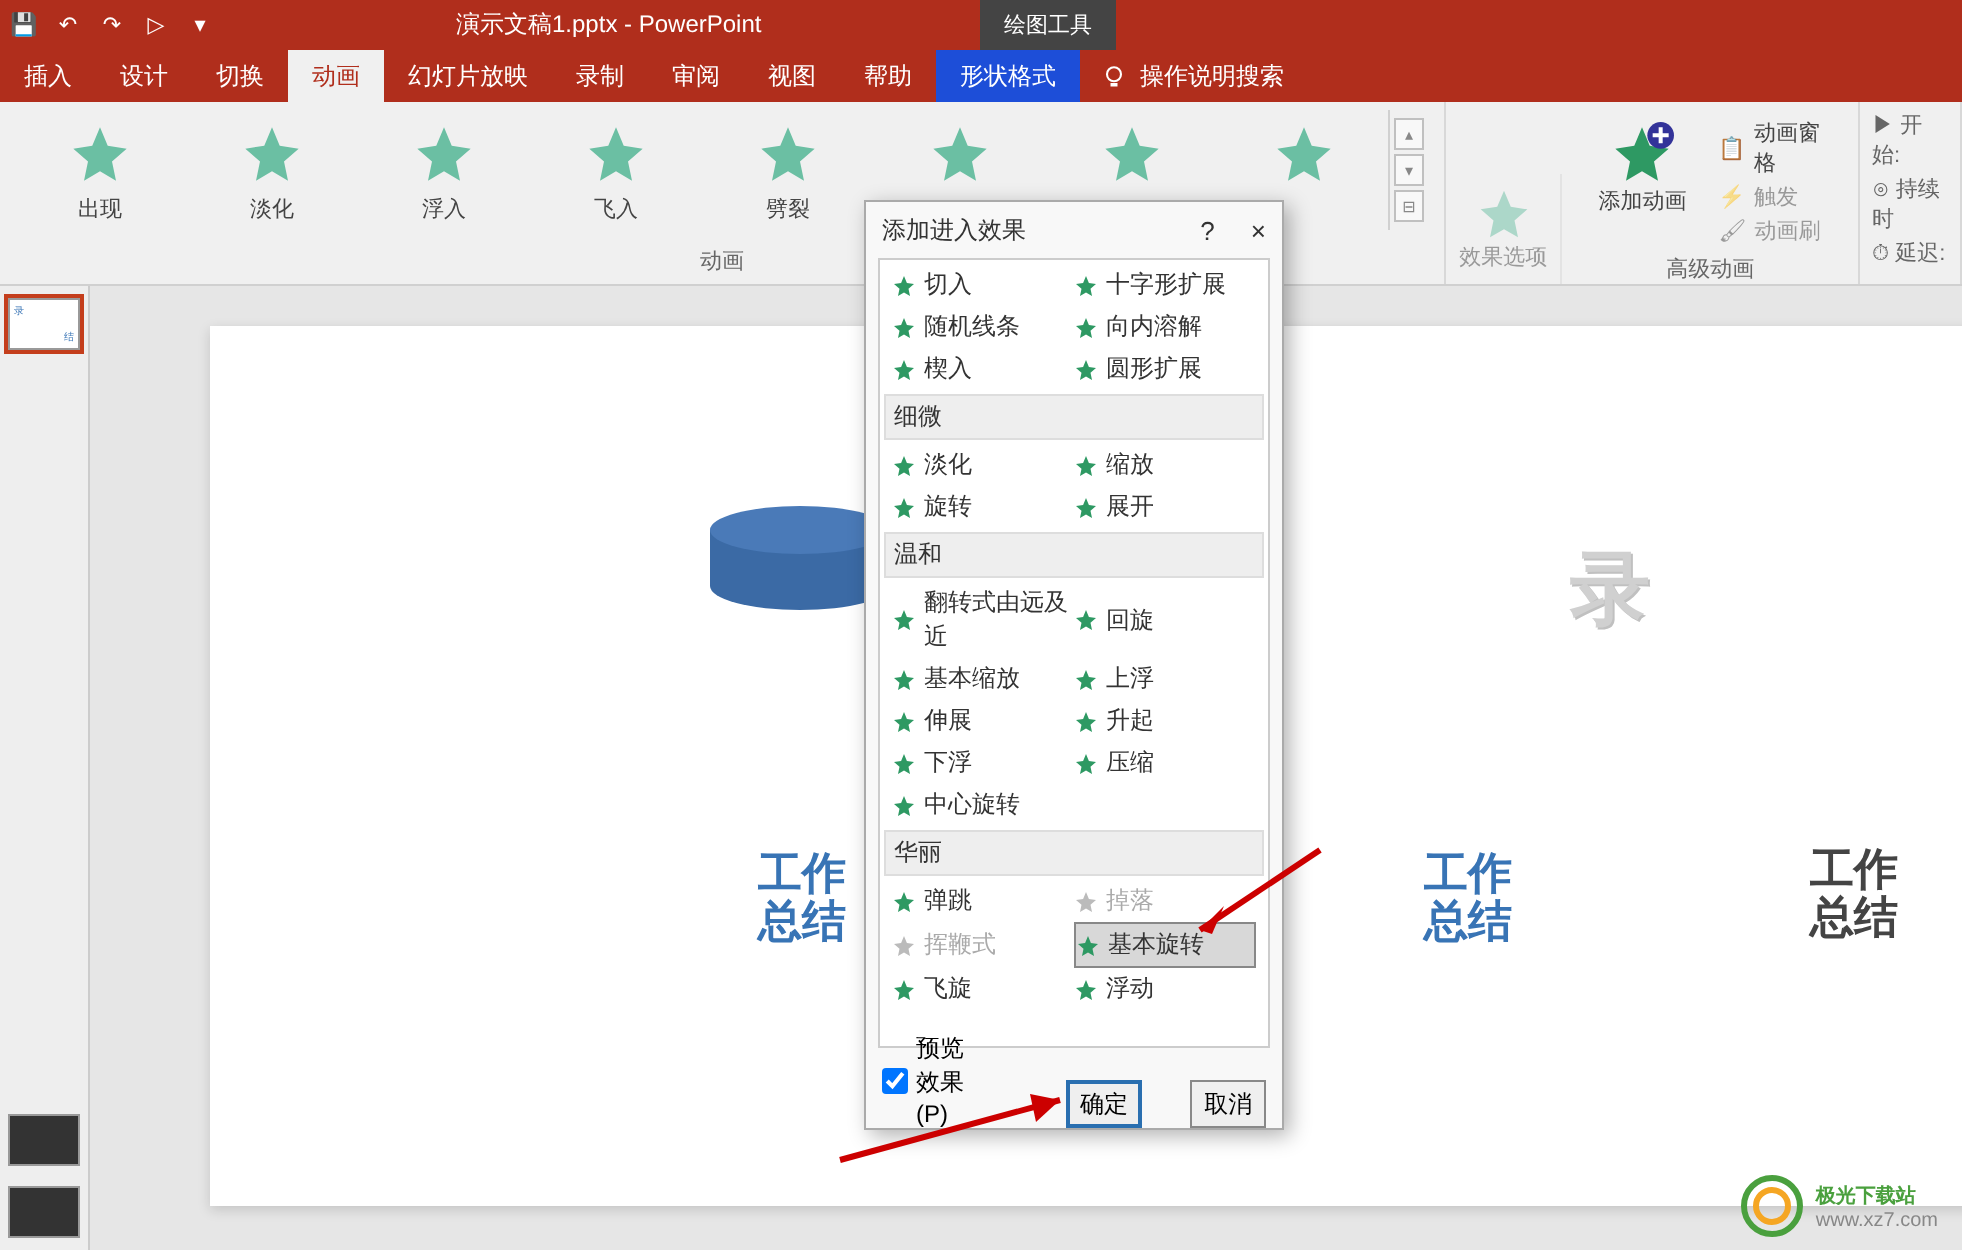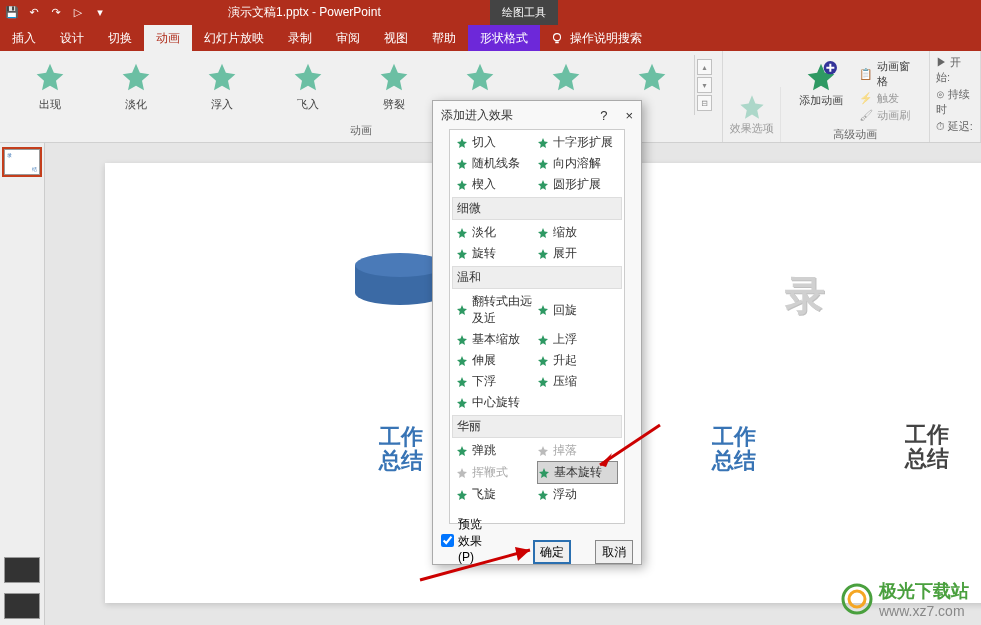--- a/index.html
+++ b/index.html
@@ -7,21 +7,21 @@
     
     .titlebar { height: 25px; background: #b02e1c; display: flex; align-items: center; padding: 0 4px; color: #fff; font-size: 11px; }
     .titlebar .qat { display: flex; gap: 6px; align-items: center; }
     .titlebar .qat-icon { width: 16px; height: 16px; display: flex; align-items: center; justify-content: center; color: #fff; }
     .titlebar .title-text { margin-left: 120px; color: #fff; font-size: 12px; }
     .titlebar .context-tab { position: absolute; left: 490px; top: 0; height: 25px; background: #444; color: #fff; padding: 0 12px; display: flex; align-items: center; font-size: 11px; }
     
     .menubar { height: 26px; background: #b02e1c; display: flex; align-items: center; font-size: 12px; color: #fff; }
     .menubar .tab { padding: 0 12px; height: 26px; display: flex; align-items: center; cursor: pointer; }
     .menubar .tab.active { background: #f0f0f0; color: #b02e1c; }
-    .menubar .tab.context { background: #6d28d9; }
+    .menubar .tab.context { background: #1d4ed8; }
     .menubar .tell-me { display: flex; align-items: center; gap: 6px; padding: 0 10px; }
     .bulb { width: 14px; height: 14px; }
     
     .ribbon { height: 92px; background: #f0f0f0; border-bottom: 1px solid #d0d0d0; display: flex; }
     .ribbon-group { border-right: 1px solid #d8d8d8; padding: 4px 8px 2px; display: flex; flex-direction: column; }
     .gallery { display: flex; gap: 22px; padding: 6px 10px 0; flex: 0 0 auto; }
     .gallery-item { display: flex; flex-direction: column; align-items: center; gap: 4px; width: 64px; }
     .star-icon { width: 32px; height: 32px; }
     .gallery-label { font-size: 11px; color: #444; }
     .gallery-more { width: 20px; display: flex; flex-direction: column; justify-content: center; gap: 2px; border-left: 1px solid #d0d0d0; padding: 4px 2px; }
@@ -50,39 +50,39 @@
     .cyl-body { width: 90px; height: 40px; background: #3b6aa5; position: absolute; top: 12px; border-radius: 0 0 45px 45px / 0 0 12px 12px; }
     .slide-text { position: absolute; color: #3874b5; font-size: 22px; font-weight: bold; line-height: 1.1; }
     .slide-text.t1 { left: 274px; top: 262px; }
     .slide-text.t2 { left: 607px; top: 262px; }
     .slide-text.right { color: #444; left: 800px; top: 260px; }
     .slide-text.outline { color: #d0d0d0; left: 680px; top: 110px; font-size: 40px; text-shadow: 1px 1px 0 #c0c0c0; }
     
     .dialog { position: absolute; left: 432px; top: 100px; width: 210px; height: 465px; background: #f8f8f8; border: 1px solid #aaa; box-shadow: 3px 3px 10px rgba(0,0,0,0.3); display: flex; flex-direction: column; }
     .dlg-title { height: 28px; display: flex; align-items: center; justify-content: space-between; padding: 0 8px; font-size: 12px; color: #333; }
     .dlg-title .controls { display: flex; gap: 18px; font-size: 13px; }
-    .dlg-body { flex: 1; overflow: auto; border: 1px solid #ccc; margin: 0 16px; background: #fff; padding: 2px 6px; }
+    .dlg-body { flex: 1; overflow: auto; border: 1px solid #ccc; margin: 0 6px; background: #fff; padding: 2px 6px; }
     .dlg-row { display: flex; }
     .dlg-cell { width: 50%; display: flex; align-items: center; gap: 4px; font-size: 12px; color: #333; padding: 2px 0; }
     .dlg-cell.dim { color: #aaa; }
     .dlg-cell.selected { background: #d8d8d8; border: 1px solid #888; }
     .dlg-group { font-size: 12px; color: #333; background: #eee; padding: 2px 4px; margin: 2px -4px; border: 1px solid #ddd; }
     .mini-star { width: 12px; height: 12px; flex-shrink: 0; }
     .dlg-footer { height: 40px; display: flex; align-items: flex-end; padding: 0 8px; gap: 24px; }
     .dlg-footer label { font-size: 12px; display: flex; align-items: center; gap: 4px; }
     .dlg-btn { width: 68px; height: 24px; border: 1px solid #888; background: #efefef; font-size: 12px; }
     .dlg-btn.primary { border: 2px solid #2a6fb0; }
     
     .arrow { position: absolute; pointer-events: none; }
     .arrow svg { overflow: visible; }
     
     .watermark { position: absolute; right: 12px; bottom: 6px; display: flex; align-items: center; gap: 6px; }
     .watermark .logo { width: 32px; height: 32px; }
-    .watermark .txt { font-size: 18px; color: #4aa03e; font-weight: bold; }
-    .watermark .url { font-size: 14px; color: #888; }
+    .watermark .txt { font-size: 10px; color: #4aa03e; font-weight: bold; }
+    .watermark .url { font-size: 10px; color: #888; }
     
     .star-green { fill: #2e9963; }
     .star-teal { fill: #6bbfa3; }
     .star-gray { fill: #bbb; }
   </style>
 </head>
 <body>
 
 <svg width="0" height="0" style="position:absolute">
   <defs>

